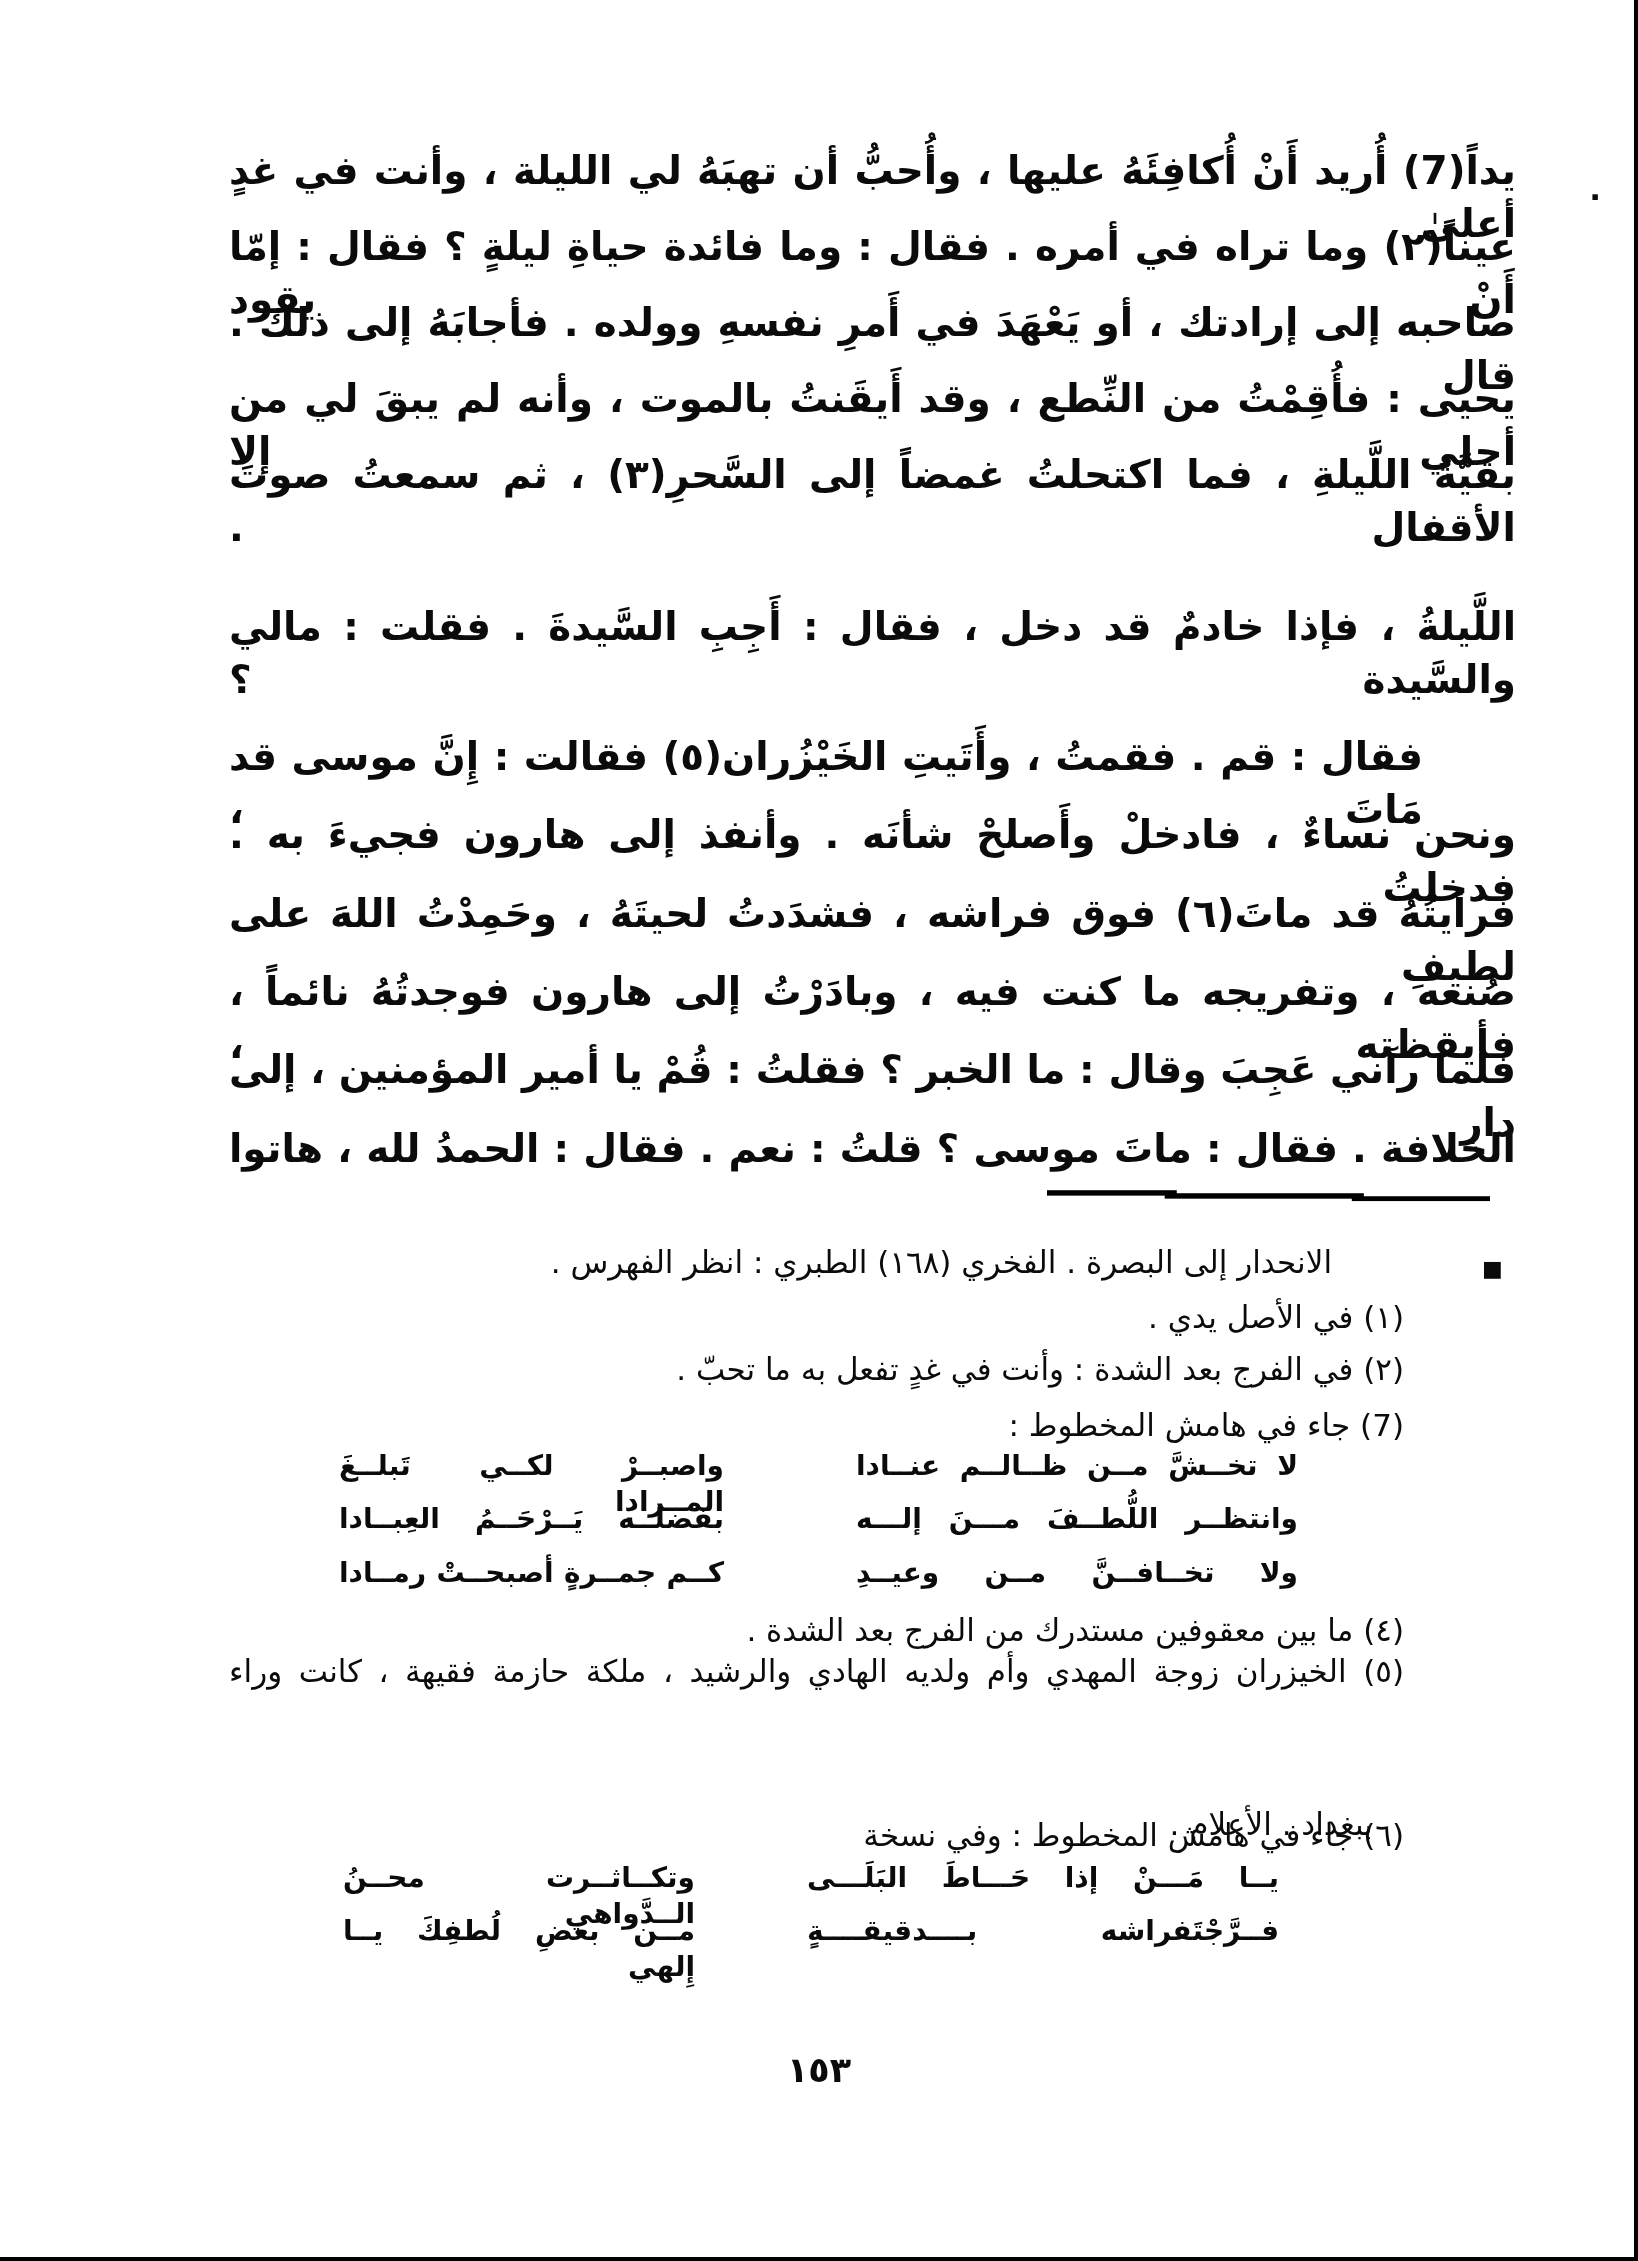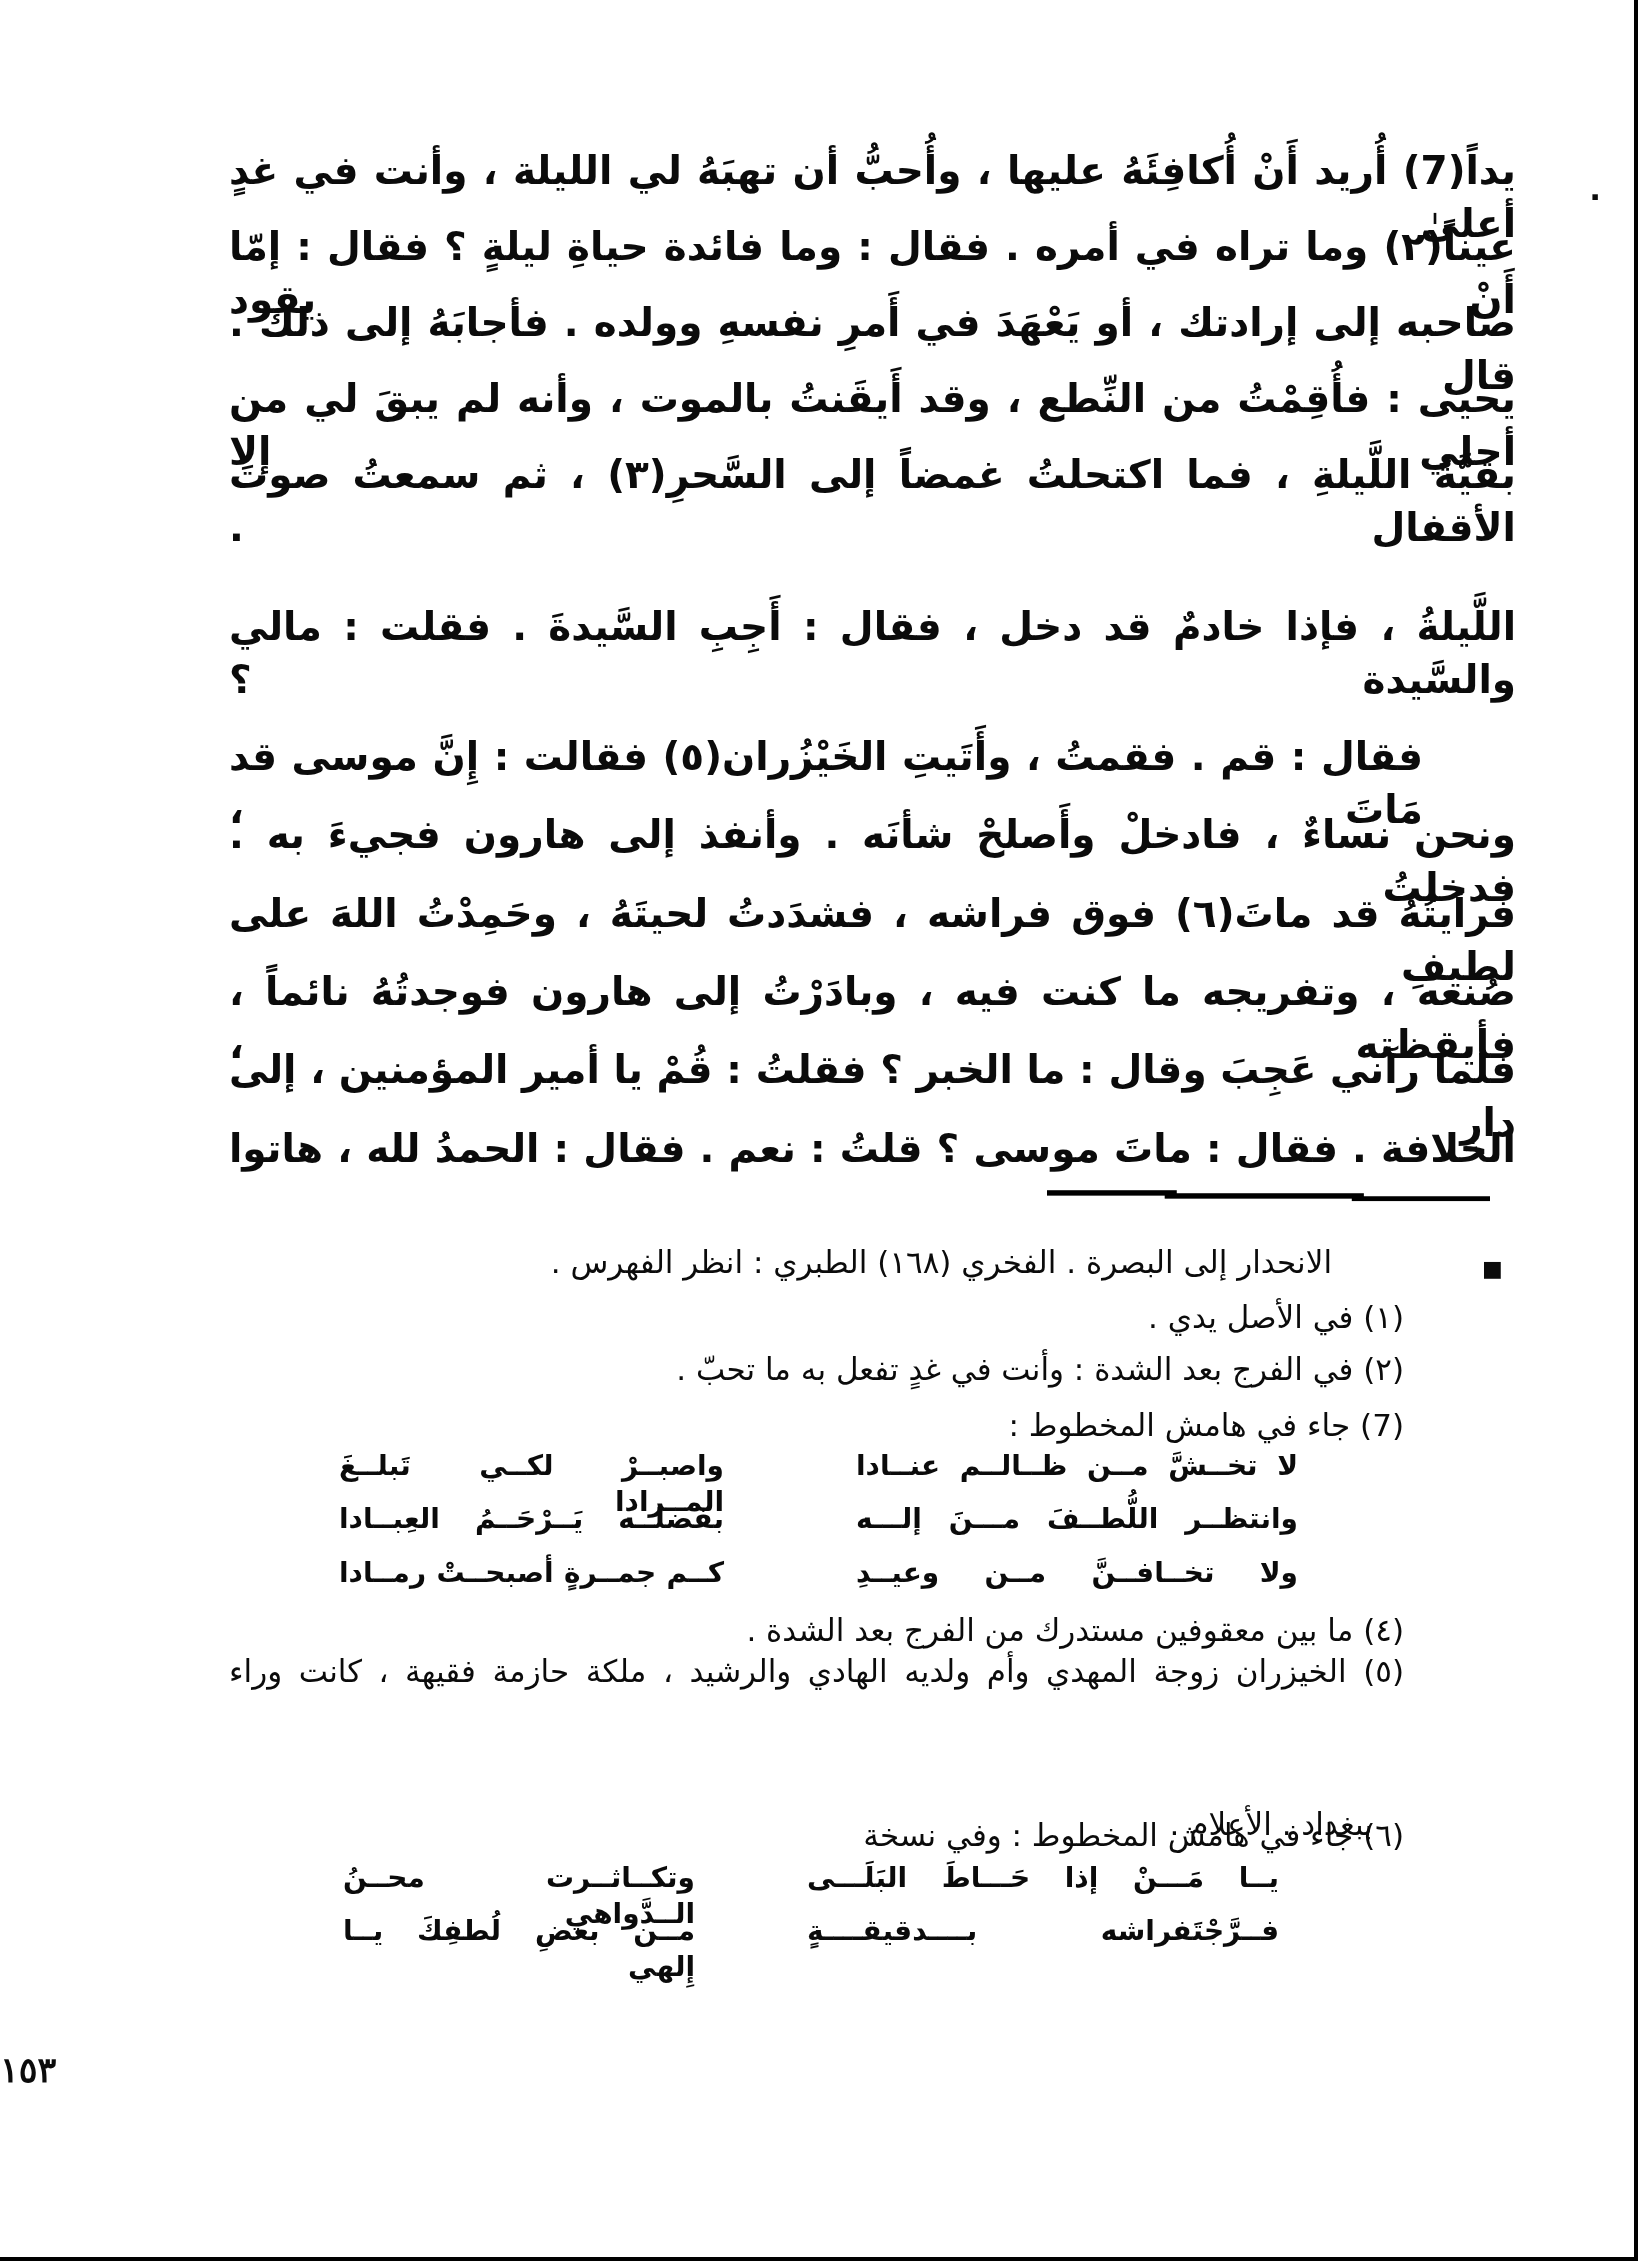--- a/index.html
+++ b/index.html
@@ -87,25 +87,24 @@
     top: 174px;
     right: 37px;
     font-size: 31px;
     font-weight: 700;
     line-height: 1;
   }
   .page-number {
     position: absolute;
     left: 0; right: 0;
     top: 2050px;
-    text-align: left;
+    text-align: center;
     direction: rtl;
     font-size: 35px;
     font-weight: 700;
-    font-family: Liberation Serif, serif;
   }
 </style>
 </head>
 <body>
 
 <div class="page">
 
   <span class="margin-dot">.</span>
 
   <div class="content">

